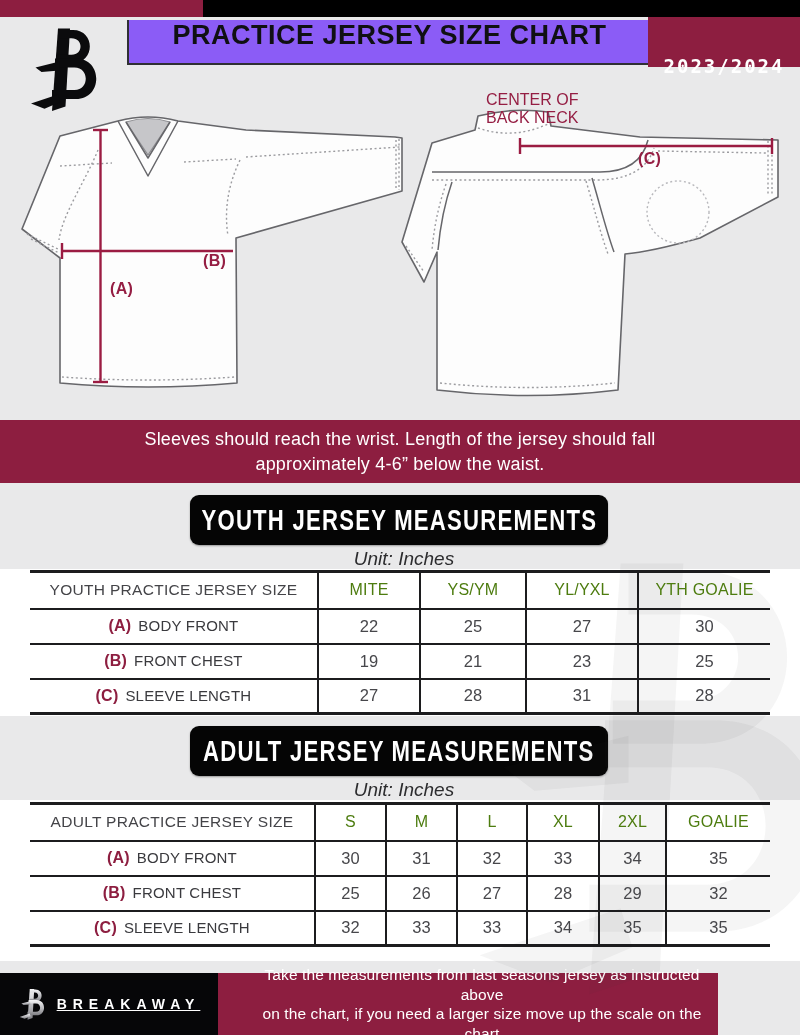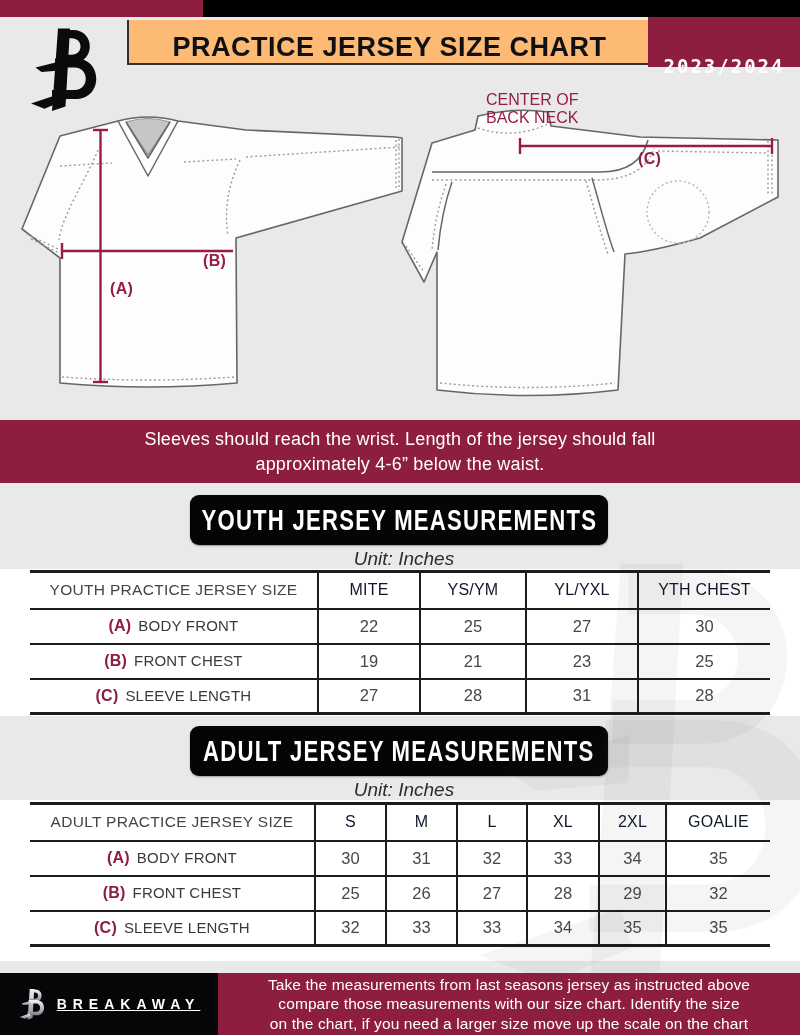--- a/index.html
+++ b/index.html
@@ -7,23 +7,23 @@
     position:relative; width:800px; height:1035px; overflow:hidden;
     background:#e9e9ea; font-family:"Liberation Sans",sans-serif;
     -webkit-font-smoothing:antialiased;
   }
   .abs{position:absolute;}
 
   
   .strip-maroon{left:0;top:0;width:203px;height:17px;background:#8d1e40;}
   .strip-black{left:203px;top:0;width:597px;height:17px;background:#000;}
   .title-box{
-    left:127px;top:20px;width:521px;height:43px;background:#fdba74;
+    left:127px;top:20px;width:521px;height:43px;background:#8b5cf6;
     border-left:2px solid #2f2f33;border-bottom:2px solid #2f2f33;
-    display:flex;align-items:flex-end;justify-content:center;
+    display:flex;align-items:flex-start;justify-content:center;
   }
   .title-box .t{
     font-size:27px;font-weight:bold;letter-spacing:.5px;color:#101013;
     transform:scaleY(1.04);white-space:nowrap;
   }
   .year-box{
     left:648px;top:17px;width:152px;height:50px;background:#8d1e40;
     display:flex;align-items:center;justify-content:center;
   }
   .year-box .t{
@@ -66,37 +66,37 @@
   table.size-table{
     position:absolute;left:30px;width:740px;border-collapse:collapse;table-layout:fixed;
     z-index:2;color:#3e3e42;
   }
   table.size-table th,table.size-table td{padding:0;text-align:center;font-weight:normal;}
   table.size-table thead tr{height:37px;border-top:3px solid #1c1c1e;border-bottom:2px solid #1c1c1e;}
   table.size-table tbody tr{height:35px;border-bottom:2px solid #1c1c1e;}
   table.size-table tbody tr:last-child{border-bottom:3px solid #1c1c1e;}
   table.size-table th + th, table.size-table td + td{border-left:2px solid #1c1c1e;}
   .col-head{font-size:15.5px;letter-spacing:.3px;color:#444448;}
-  .size-head{font-size:16px;font-weight:bold;color:#0f172a;letter-spacing:.2px;margin-left:48px;}
+  .size-head{font-size:16px;font-weight:bold;color:#4d7c0f;letter-spacing:.2px;margin-left:48px;}
   td.rowlabel{text-align:left;padding-left:15px;font-size:15px;color:#3a3a3e;letter-spacing:.2px;}
   td.rowlabel .key{color:#8d1e40;font-weight:bold;font-size:16px;margin-right:7px;}
   td.val{font-size:16.5px;color:#47474b;}
 
   
   .footer-black{
     left:0;top:973px;width:218px;height:62px;background:#060608;
     display:flex;align-items:center;justify-content:center;gap:11px;
   }
   .footer-black .brand{
     color:#fff;font-size:14px;font-weight:bold;letter-spacing:6px;white-space:nowrap;text-decoration:underline;
   }
   .footer-maroon{
-    left:218px;top:973px;width:582px;height:62px;background:#8d1e40;color:#fff;
+    left:218px;top:973px;width:472px;height:62px;background:#8d1e40;color:#fff;
     display:flex;flex-direction:column;align-items:center;justify-content:center;
-    font-size:15.5px;line-height:19.5px;text-align:center;letter-spacing:.1px;
+    font-size:15.5px;line-height:19.5px;text-align:center;letter-spacing:.1px;padding-left:28px;
   }
 </style>
 </head>
 <body>
 
 <div id="page">
 
   <svg width="0" height="0" style="position:absolute">
     <defs>
       <symbol id="blogo" viewBox="0 0 100 120">
@@ -222,21 +222,21 @@
         <col style="width:106px">
         <col style="width:112px">
         <col style="width:132px">
       </colgroup>
     <thead>
       <tr>
         <th class="col-head">YOUTH PRACTICE JERSEY SIZE</th>
         <th class="size-head">MITE</th>
         <th class="size-head">YS/YM</th>
         <th class="size-head">YL/YXL</th>
-        <th class="size-head">YTH CHEST</th>
+        <th class="size-head">YTH GOALIE</th>
       </tr>
     </thead>
     <tbody>
       <tr>
         <td class="rowlabel"><span class="key">(A)</span><span>BODY FRONT</span></td>
         <td class="val">22</td>
         <td class="val">25</td>
         <td class="val">27</td>
         <td class="val">30</td>
       </tr>
@@ -316,17 +316,16 @@
   </table>
 
   <div class="abs footer-black">
     <svg width="28" height="38" viewBox="0 0 100 120" fill="url(#silver)">
       <use href="#blogo"></use>
     </svg>
     <span class="brand">BREAKAWAY</span>
   </div>
   <div class="abs footer-maroon">
     <div>Take the measurements from last seasons jersey as instructed above</div>
-    <div>compare those measurements  with our size chart. Identify the size</div>
     <div>on the chart, if you need a larger size move up the scale on the chart</div>
   </div>
 
 </div>
 
 </body></html>

